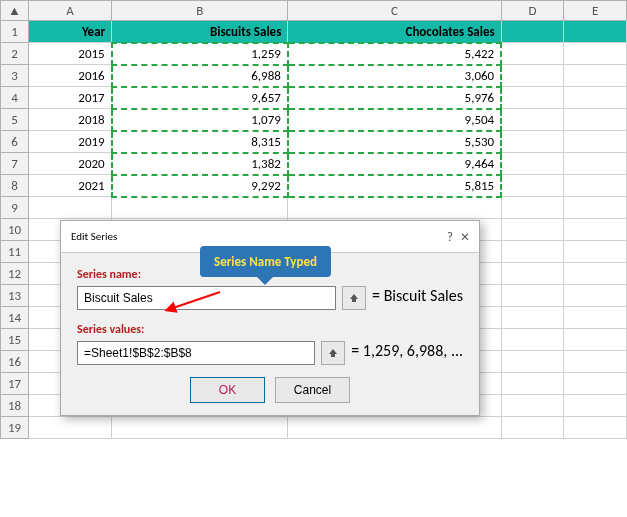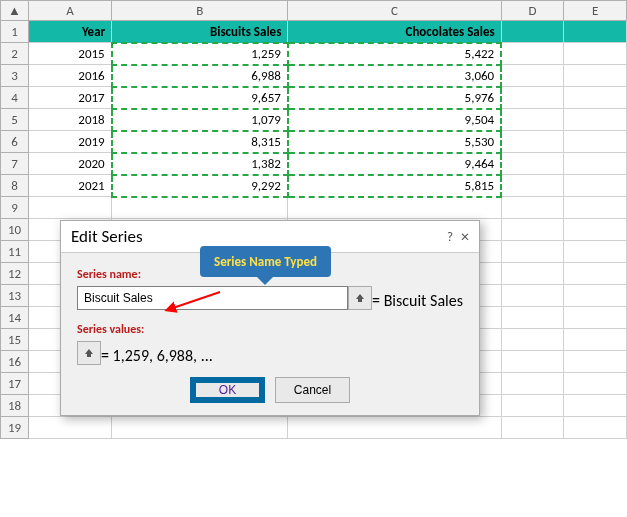--- a/index.html
+++ b/index.html
@@ -91,21 +91,21 @@
       background: #fff;
       border-bottom: 1px solid #ccc;
       padding: 6px 10px;
       display: flex;
       align-items: center;
       justify-content: space-between;
       height: 32px;
     }
 
     .dialog-title {
-      font-size: 17px;
+      font-size: 11px;
       font-weight: normal;
       color: #000;
     }
 
     .dialog-title-icons {
       display: flex;
       align-items: center;
       gap: 8px;
       color: #555;
     }
@@ -127,22 +127,23 @@
 
     .dialog-label {
       font-size: 12px;
       color: #b91c1c;
       margin-bottom: 5px;
       font-weight: bold;
     }
 
     .dialog-row {
       display: flex;
-      align-items: flex-end;
+      align-items: flex-start;
       margin-bottom: 12px;
+      gap: 6px;
     }
 
     .dialog-input {
       flex: 1;
       height: 24px;
       border: 1px solid #7f7f7f;
       padding: 2px 6px;
       font-size: 12px;
       background: #fff;
       outline: none;
@@ -178,22 +179,22 @@
       height: 26px;
       padding: 0 12px;
       font-size: 12px;
       cursor: pointer;
       border: 1px solid #aaa;
       background: #e9e9e9;
     }
 
     .btn-ok {
       background: #e9e9e9;
-      border: 6px solid #0369a1;
-      color: #4c1d95;
+      border: 1px solid #0369a1;
+      color: #be185d;
     }
 
     
     .tooltip-bubble {
       position: absolute;
       top: 246px;
       left: 200px;
       background: #2e75b6;
       color: #fde047;
       padding: 8px 14px;
@@ -412,20 +413,21 @@
       <input class="dialog-input" type="text" value="Biscuit Sales" style="">
       <div class="dialog-upload-btn">
         <svg width="12" height="12" viewBox="0 0 12 12">
           <polygon points="6,2 10,7 8,7 8,10 4,10 4,7 2,7" fill="#555"></polygon>
         </svg>
       </div>
       <span class="dialog-equals">= Biscuit Sales</span>
     </div>
     <div class="dialog-label">Series values:</div>
     <div class="dialog-row">
+      <input class="dialog-input" type="text" value="=Sheet1!$B$2:$B$8" style="">
       <div class="dialog-upload-btn">
         <svg width="12" height="12" viewBox="0 0 12 12">
           <polygon points="6,2 10,7 8,7 8,10 4,10 4,7 2,7" fill="#555"></polygon>
         </svg>
       </div>
       <span class="dialog-equals">= 1,259, 6,988, ...</span>
     </div>
     <div class="dialog-buttons">
       <button class="btn btn-ok">OK</button>
       <button class="btn">Cancel</button>

